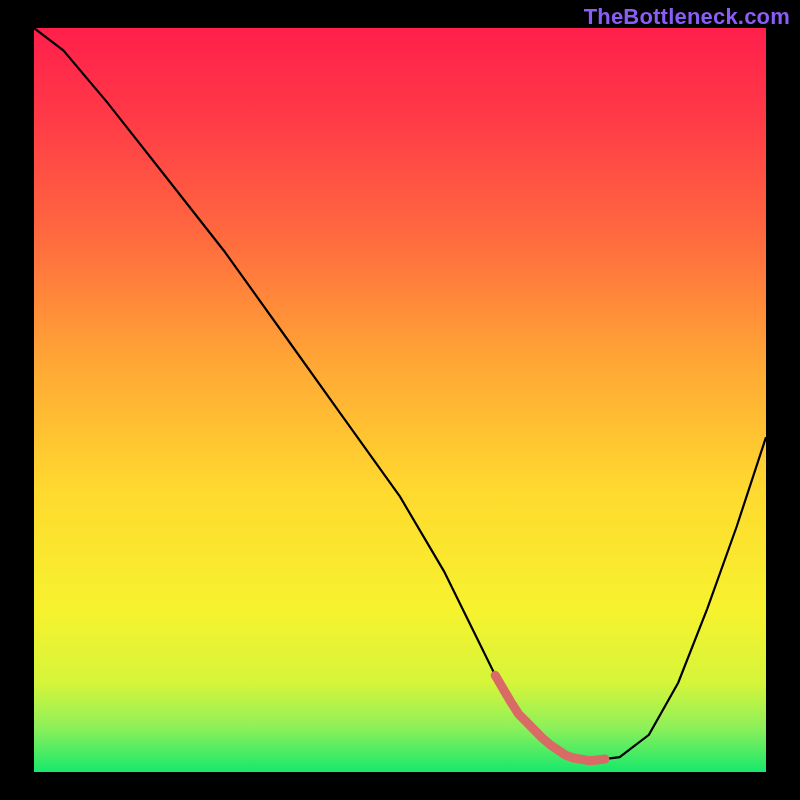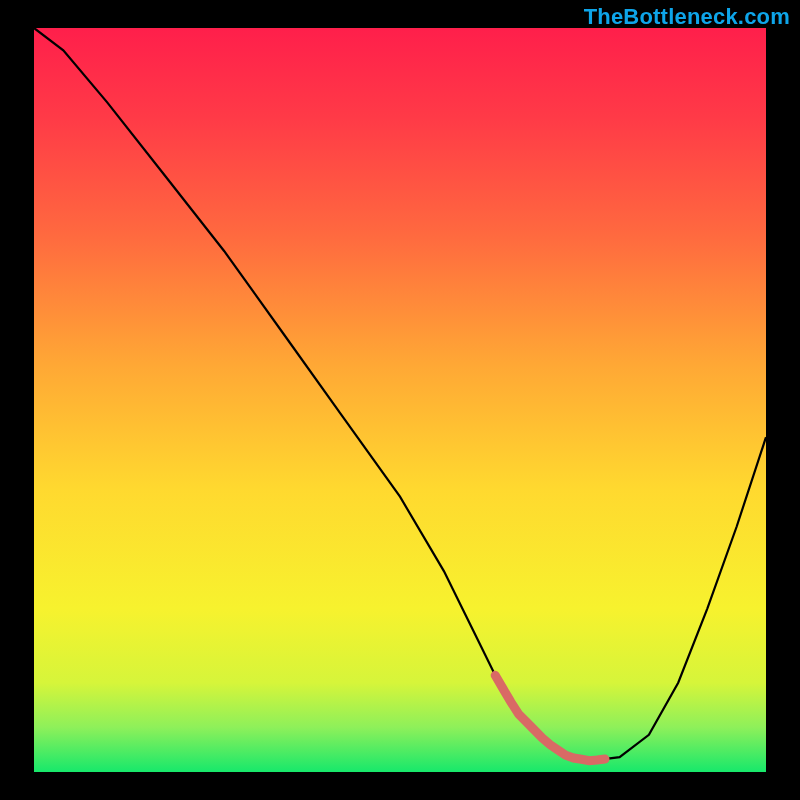--- a/index.html
+++ b/index.html
@@ -8,21 +8,21 @@
     width: 800px;
     height: 800px;
     background: #000;
     font-family: Arial, Helvetica, sans-serif;
     overflow: hidden;
   }
   .watermark {
     position: absolute;
     top: 4px;
     right: 10px;
-    color: #0ea5e9;
+    color: #8b5cf6;
     font-size: 22px;
     font-weight: bold;
     z-index: 20;
     letter-spacing: 0.2px;
   }
   .frame {
     position: absolute;
     left: 34px;
     top: 28px;
     width: 732px;

